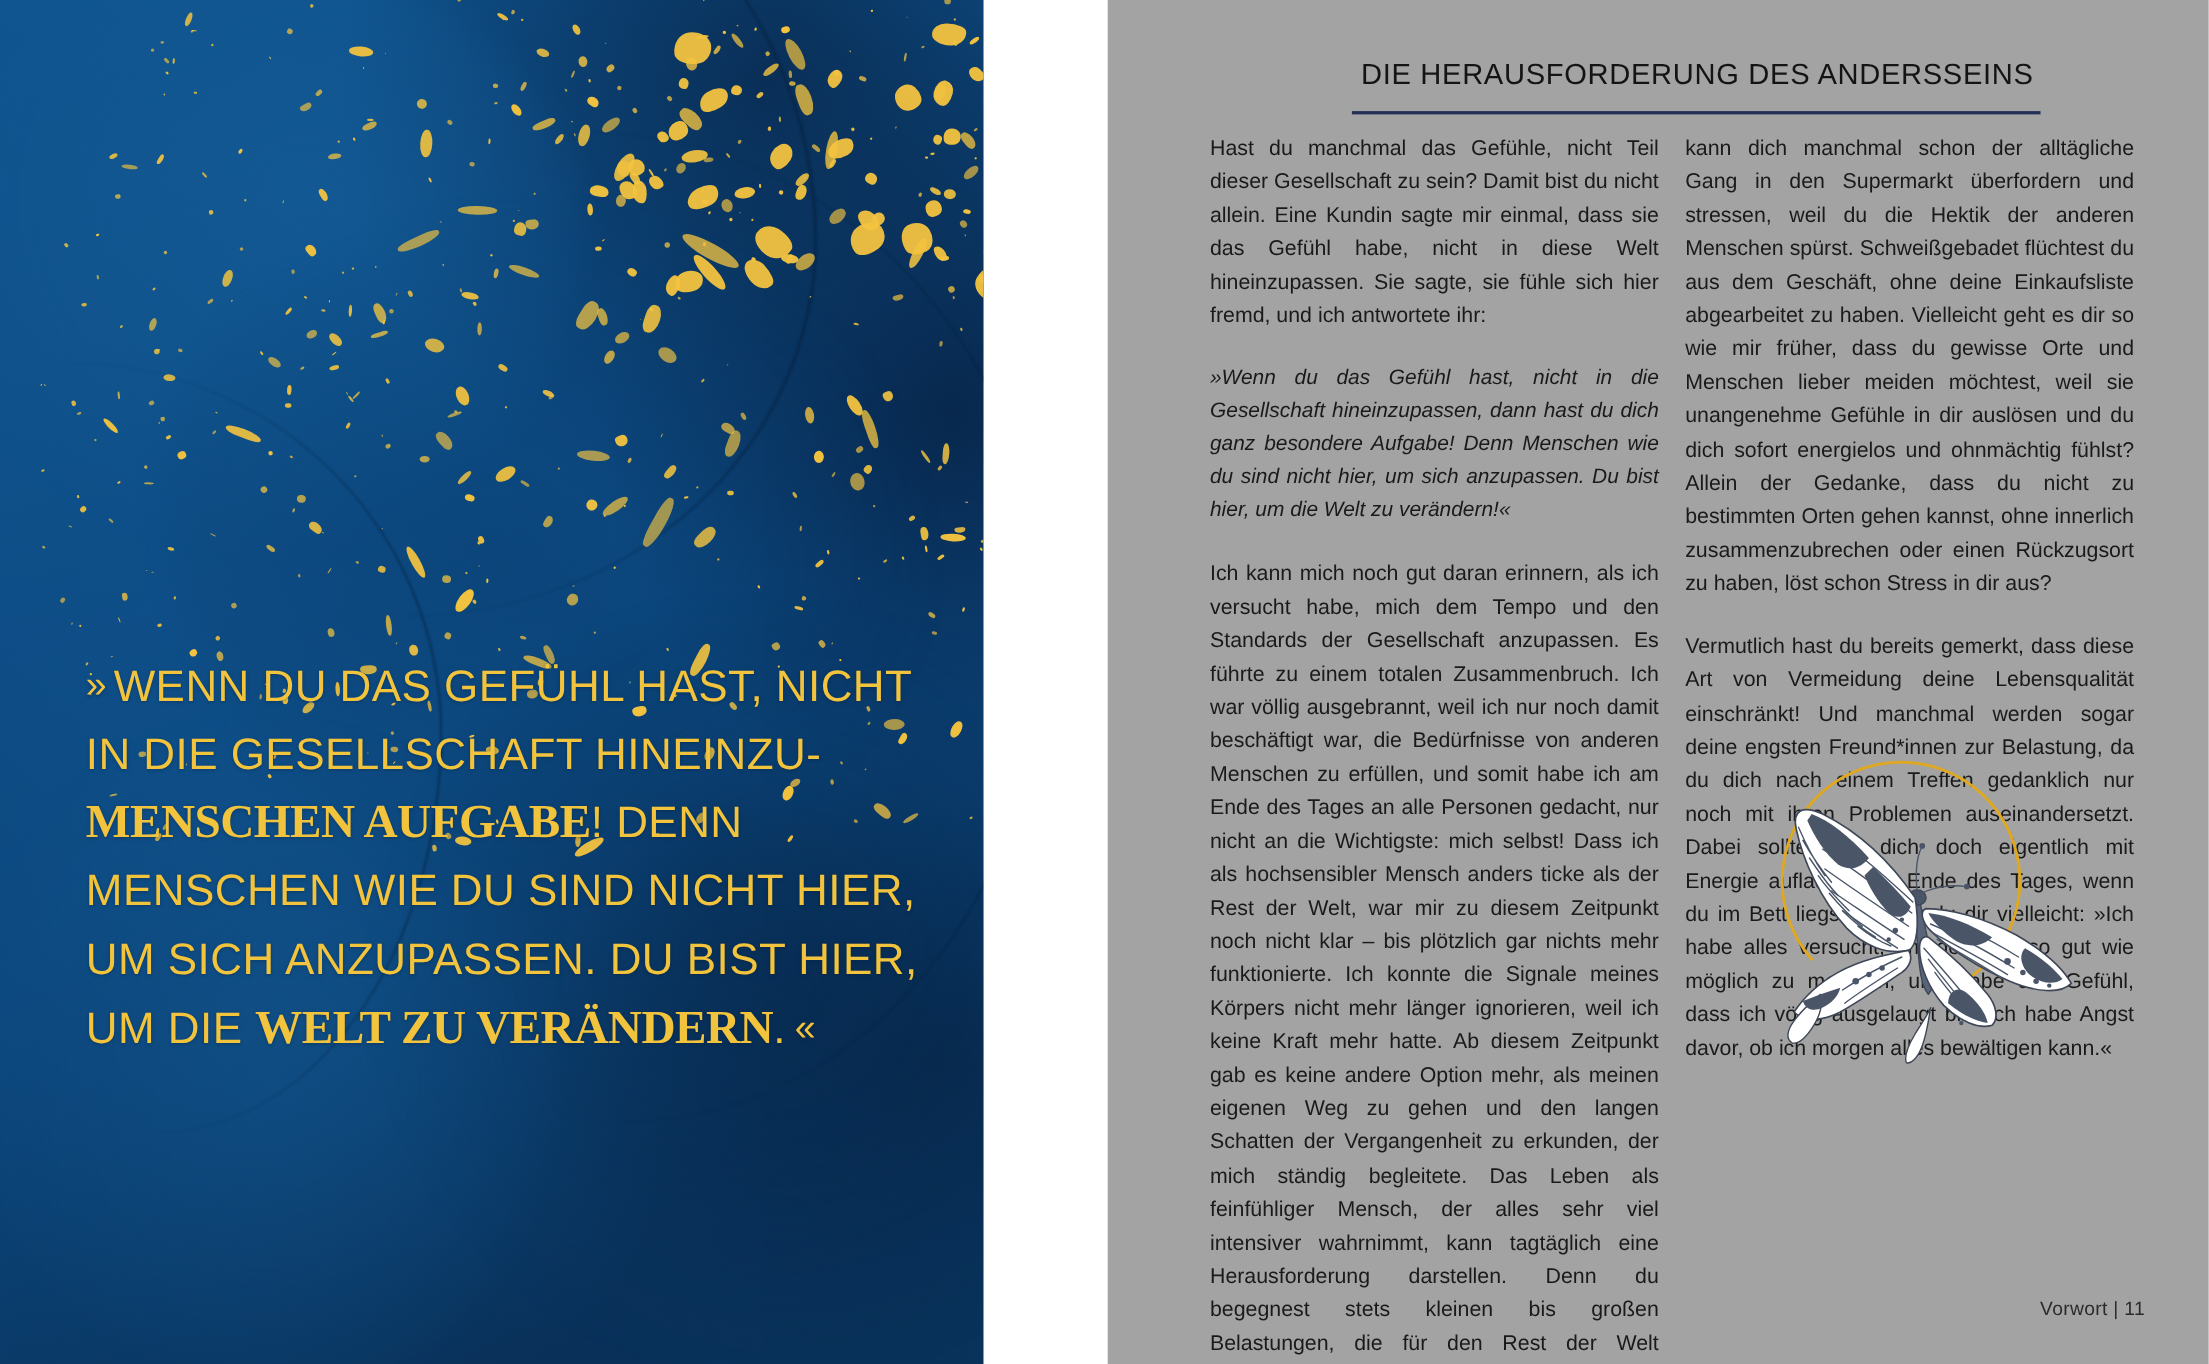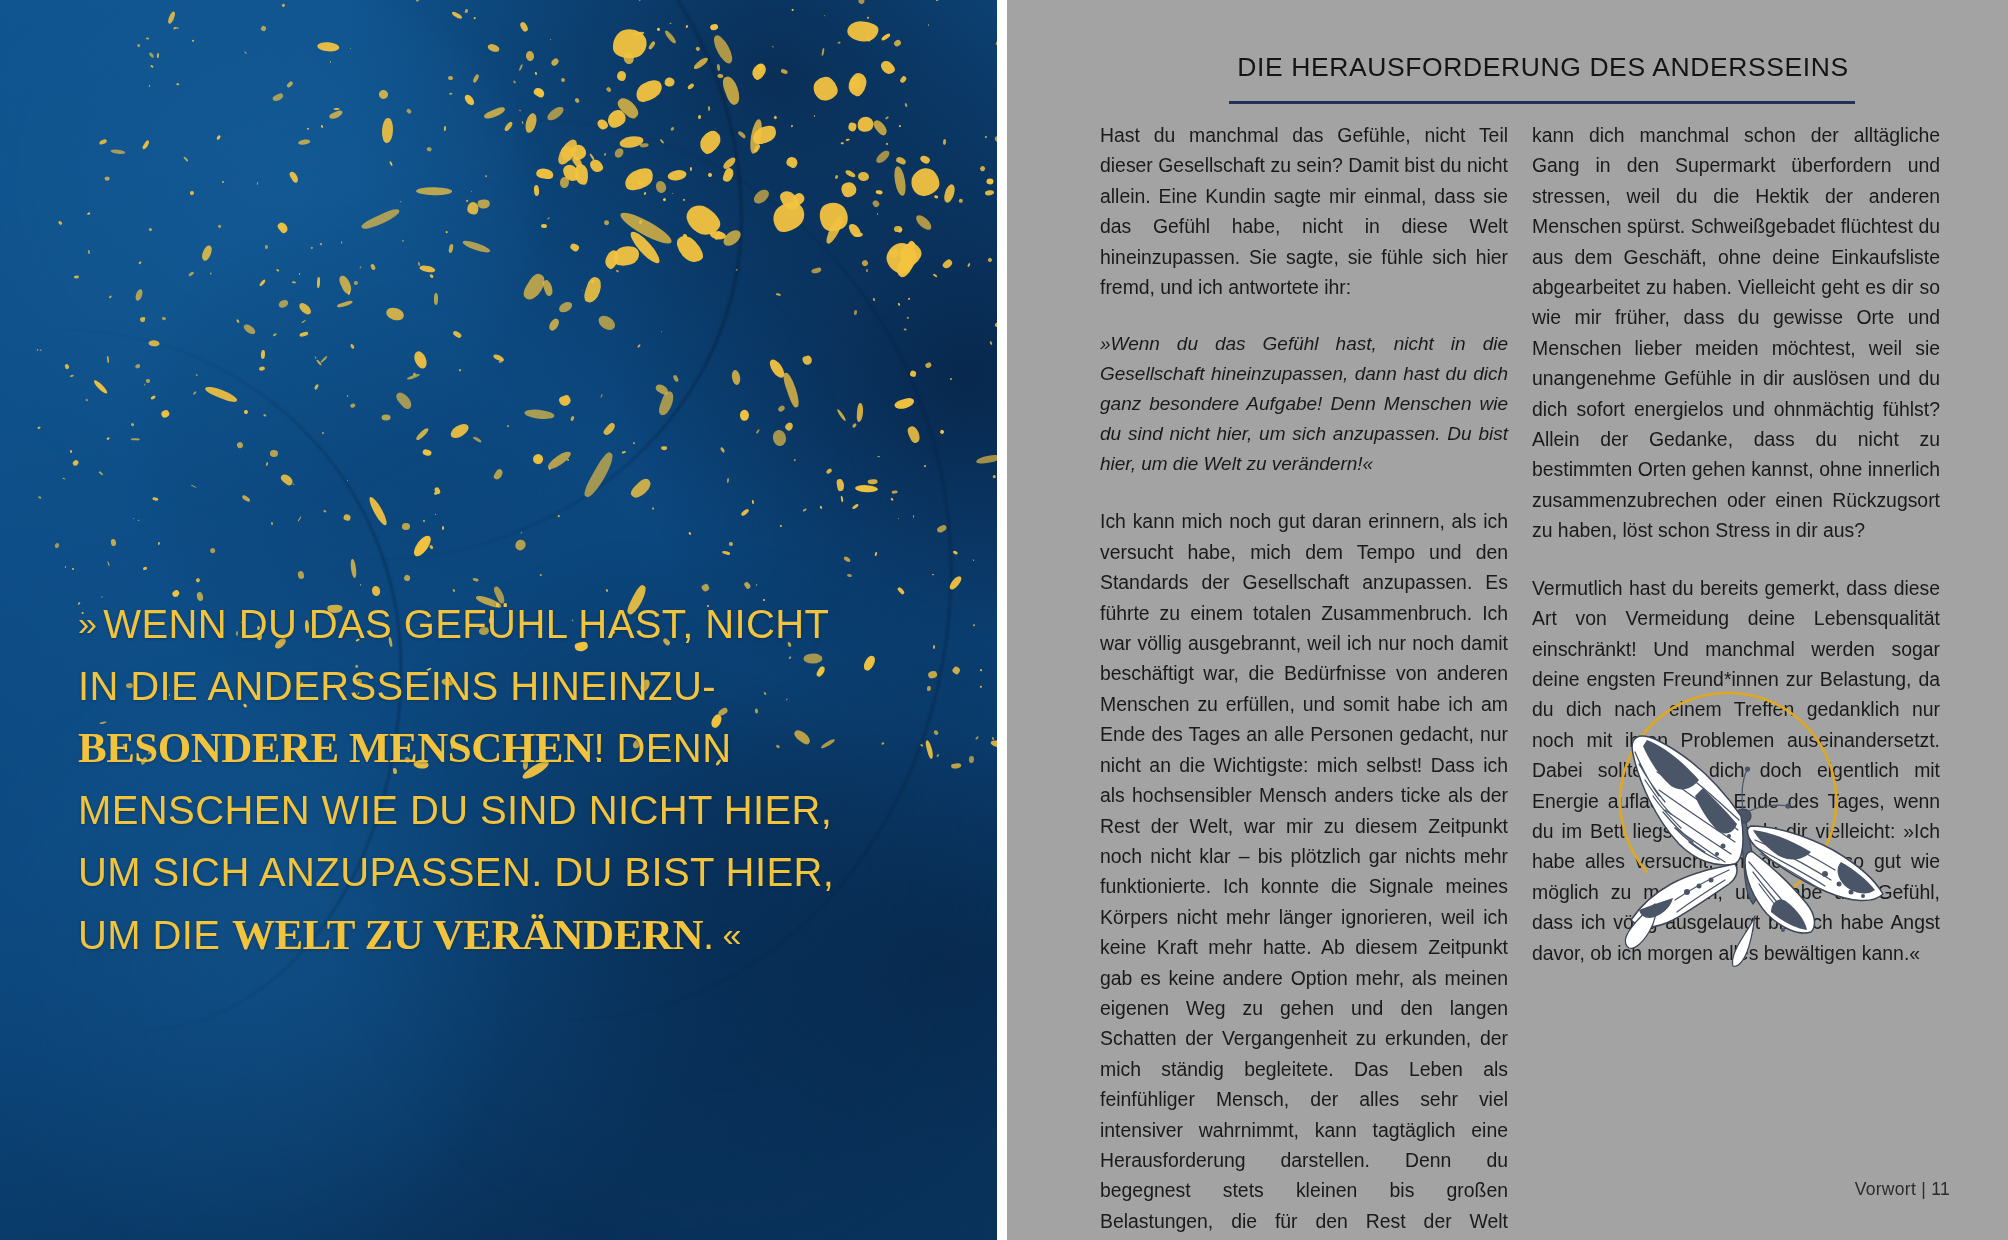--- a/index.html
+++ b/index.html
@@ -21,21 +21,21 @@
     width: 2008px;
     height: 1240px;
     background: #ffffff;
   }
 
   
   .left-page {
     position: absolute;
     left: 0;
     top: 0;
-    width: 997px;
+    width: 894px;
     height: 1240px;
     overflow: hidden;
     background: #0d4f8b;
   }
   .ink-base {
     position: absolute;
     inset: 0;
     background:
       radial-gradient(ellipse 70% 55% at 78% 6%,  rgba(9,44,83,0.92) 0%,  rgba(9,44,83,0) 62%),
       radial-gradient(ellipse 55% 45% at 97% 30%, rgba(7,35,70,0.90) 0%,  rgba(7,35,70,0) 65%),
@@ -796,22 +796,22 @@
         <span style="left: 591.1px; top: 158.6px; width: 11px; height: 14.2px; background: rgb(243, 195, 63); opacity: 0.95; border-radius: 48% 52% 38% 62% / 55% 42% 58% 45%; transform: rotate(-50deg);"></span>
         <span style="left: 753.2px; top: 62.6px; width: 12px; height: 17px; background: rgb(243, 195, 63); opacity: 0.95; border-radius: 48% 52% 38% 62% / 55% 42% 58% 45%; transform: rotate(27deg);"></span>
         <span style="left: 893.7px; top: 259.9px; width: 21.2px; height: 13.6px; background: rgb(243, 195, 63); opacity: 0.95; border-radius: 48% 52% 38% 62% / 55% 42% 58% 45%; transform: rotate(-65deg);"></span>
         <span style="left: 605.9px; top: 250px; width: 11.7px; height: 18.8px; background: rgb(243, 195, 63); opacity: 0.95; border-radius: 48% 52% 38% 62% / 55% 42% 58% 45%; transform: rotate(20deg);"></span>
         <span style="left: 574.5px; top: 164.4px; width: 13.1px; height: 21.4px; background: rgb(243, 195, 63); opacity: 0.95; border-radius: 48% 52% 38% 62% / 55% 42% 58% 45%; transform: rotate(-8deg);"></span>
         <span style="left: 849.3px; top: 72.8px; width: 16.7px; height: 22.6px; background: rgb(243, 195, 63); opacity: 0.95; border-radius: 48% 52% 38% 62% / 55% 42% 58% 45%; transform: rotate(14deg);"></span>
       </div>
 
     <div class="pullquote" id="pullquote">
         <span class="pq-line"><span class="guillemet">»</span><span>WENN DU DAS GEFÜHL HAST, NICHT</span></span>
-        <span class="pq-line"><span>IN DIE ANDERSSEINS HINEINZU-</span></span>
-        <span class="pq-line"><span class="accent">BESONDERE MENSCHEN</span><span>! DENN</span></span>
+        <span class="pq-line"><span>IN DIE GESELLSCHAFT HINEINZU-</span></span>
+        <span class="pq-line"><span class="accent">MENSCHEN AUFGABE</span><span>! DENN</span></span>
         <span class="pq-line"><span>MENSCHEN WIE DU SIND NICHT HIER,</span></span>
         <span class="pq-line"><span>UM SICH ANZUPASSEN. DU BIST HIER,</span></span>
         <span class="pq-line"><span>UM DIE </span><span class="accent">WELT ZU VERÄNDERN</span><span>.</span><span class="guillemet-end">«</span></span>
       </div>
   </div>
 
   <div class="right-page">
 
     <div class="chapter-heading">DIE HERAUSFORDERUNG DES ANDERSSEINS</div>
     <div class="heading-rule"></div>

